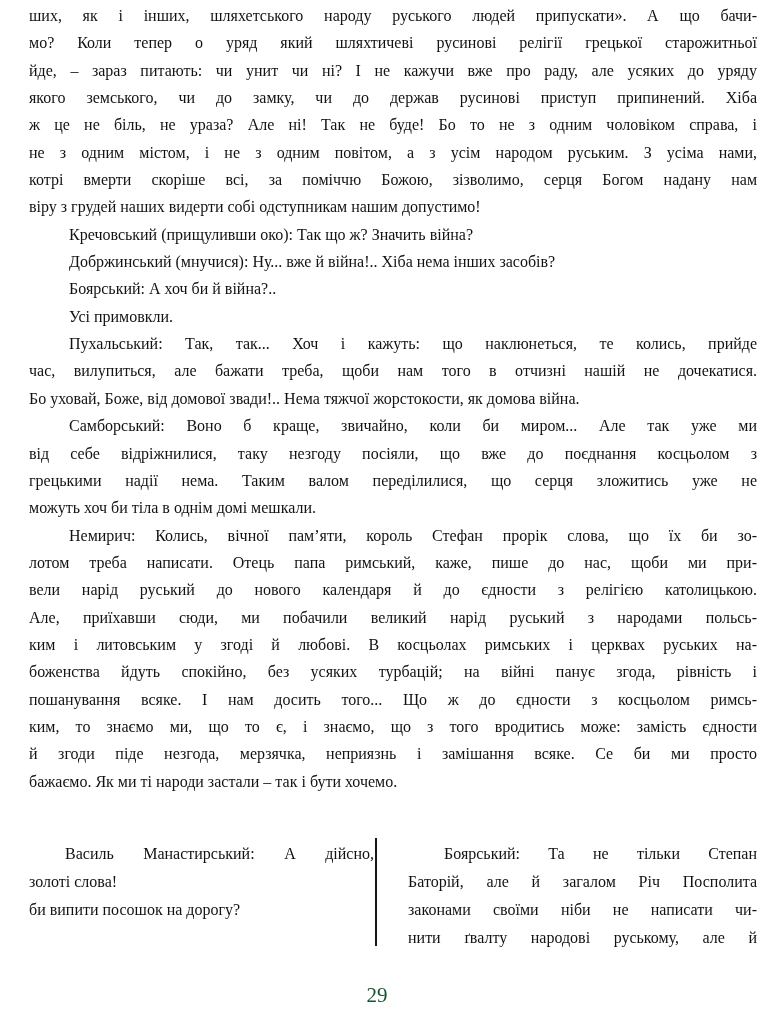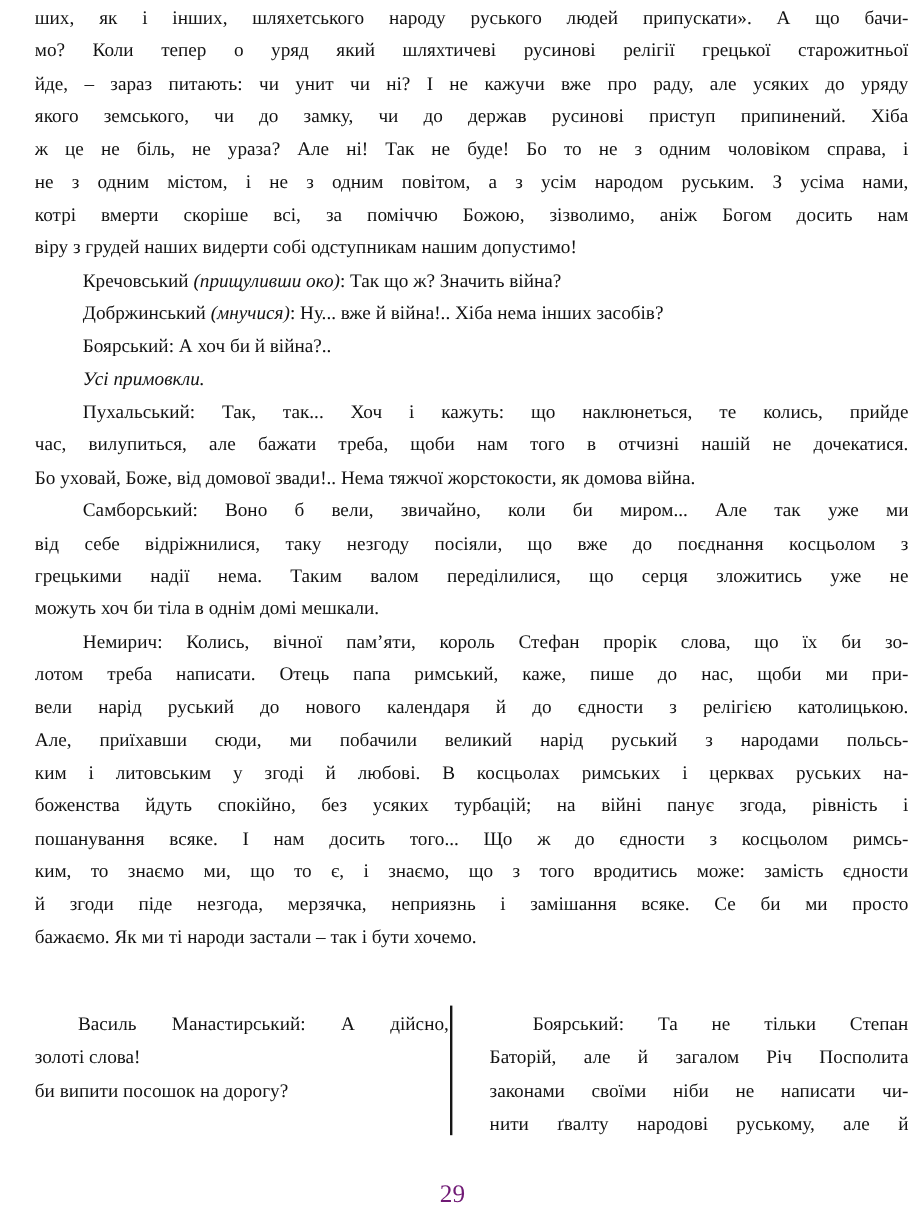--- a/index.html
+++ b/index.html
@@ -37,47 +37,47 @@
   }
   #divider {
     position: absolute; left: 375px; top: 838px;
     width: 2px; height: 108px;
     background: #161616;
   }
   #page-number {
     position: absolute; left: 13px; top: 981px; width: 728px;
     text-align: center;
     font-size: 21px; line-height: 28px;
-    color: #701a75;
+    color: #14532d;
   }
   .b { font-weight: 400; }
-  .i { font-style: italic; }
+  .i { }
 </style>
 </head>
 <body>
 
 <div class="page">
 
   <div id="main-text" class="textblock">
       <div class="line just"><span>ших, як і інших, шляхетського народу руського людей припускати». А що бачи-</span></div>
       <div class="line just"><span>мо? Коли тепер о уряд який шляхтичеві русинові релігії грецької старожитньої</span></div>
       <div class="line just"><span>йде, – зараз питають: чи унит чи ні? І не кажучи вже про раду, але усяких до уряду</span></div>
       <div class="line just"><span>якого земського, чи до замку, чи до держав русинові приступ припинений. Хіба</span></div>
       <div class="line just"><span>ж це не біль, не ураза? Але ні! Так не буде! Бо то не з одним чоловіком справа, і</span></div>
       <div class="line just"><span>не з одним містом, і не з одним повітом, а з усім народом руським. З усіма нами,</span></div>
-      <div class="line just"><span>котрі вмерти скоріше всі, за поміччю Божою, зізволимо, аніж Богом досить нам</span></div>
+      <div class="line just"><span>котрі вмерти скоріше всі, за поміччю Божою, зізволимо, серця Богом надану нам</span></div>
       <div class="line"><span>віру з грудей наших видерти собі одступникам нашим допустимо!</span></div>
       <div class="line indent"><span class="b">Кречовський </span><span class="i">(прищуливши око)</span><span class="b">:</span><span> Так що ж? Значить війна?</span></div>
       <div class="line indent"><span class="b">Добржинський </span><span class="i">(мнучися)</span><span class="b">:</span><span> Ну... вже й війна!.. Хіба нема інших засобів?</span></div>
       <div class="line indent"><span class="b">Боярський:</span><span> А хоч би й війна?..</span></div>
       <div class="line indent"><span class="i">Усі примовкли.</span></div>
       <div class="line indent just"><span class="b">Пухальський:</span><span> Так, так... Хоч і кажуть: що наклюнеться, те колись, прийде</span></div>
       <div class="line just"><span>час, вилупиться, але бажати треба, щоби нам того в отчизні нашій не дочекатися.</span></div>
       <div class="line"><span>Бо уховай, Боже, від домової звади!.. Нема тяжчої жорстокости, як домова війна.</span></div>
-      <div class="line indent just"><span class="b">Самборський:</span><span> Воно б вели, звичайно, коли би миром... Але так уже ми</span></div>
+      <div class="line indent just"><span class="b">Самборський:</span><span> Воно б краще, звичайно, коли би миром... Але так уже ми</span></div>
       <div class="line just"><span>від себе відріжнилися, таку незгоду посіяли, що вже до поєднання косцьолом з</span></div>
       <div class="line just"><span>грецькими надії нема. Таким валом переділилися, що серця зложитись уже не</span></div>
       <div class="line"><span>можуть хоч би тіла в однім домі мешкали.</span></div>
       <div class="line indent just"><span class="b">Немирич:</span><span> Колись, вічної пам’яти, король Стефан прорік слова, що їх би зо-</span></div>
       <div class="line just"><span>лотом треба написати. Отець папа римський, каже, пише до нас, щоби ми при-</span></div>
       <div class="line just"><span>вели нарід руський до нового календаря й до єдности з релігією католицькою.</span></div>
       <div class="line just"><span>Але, приїхавши сюди, ми побачили великий нарід руський з народами польсь-</span></div>
       <div class="line just"><span>ким і литовським у згоді й любові. В косцьолах римських і церквах руських на-</span></div>
       <div class="line just"><span>боженства йдуть спокійно, без усяких турбацій; на війні панує згода, рівність і</span></div>
       <div class="line just"><span>пошанування всяке. І нам досить того... Що ж до єдности з косцьолом римсь-</span></div>

